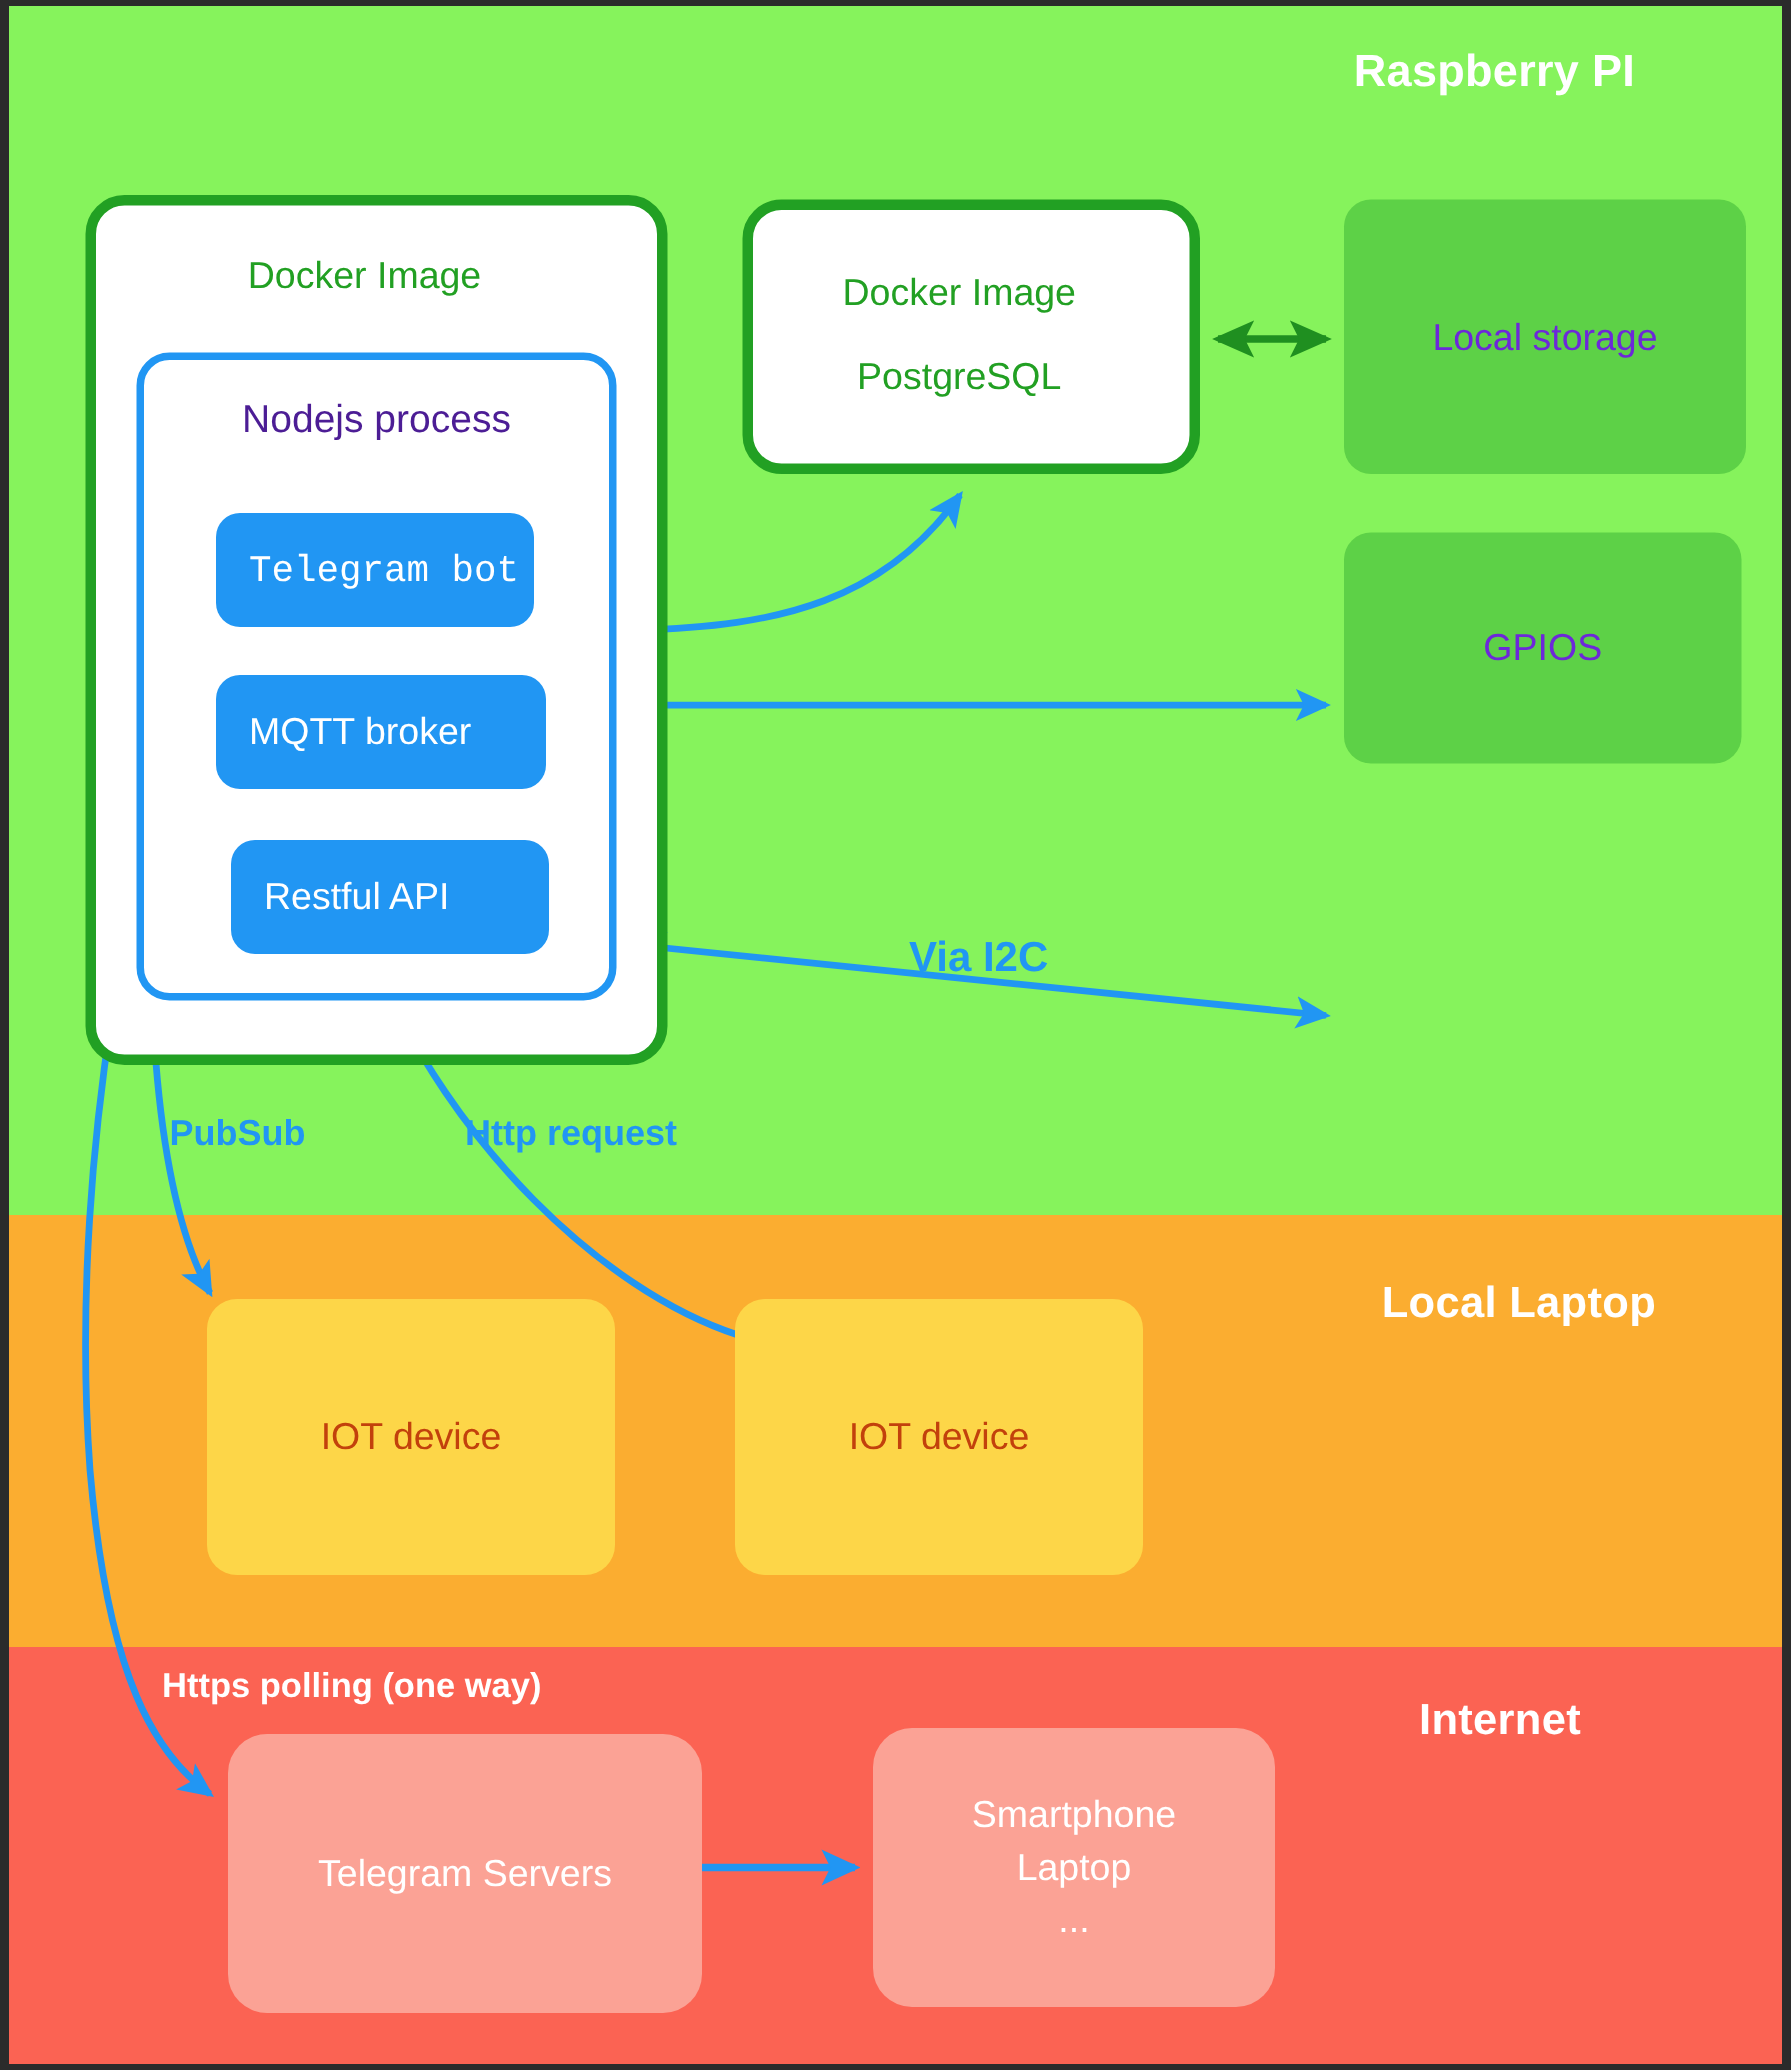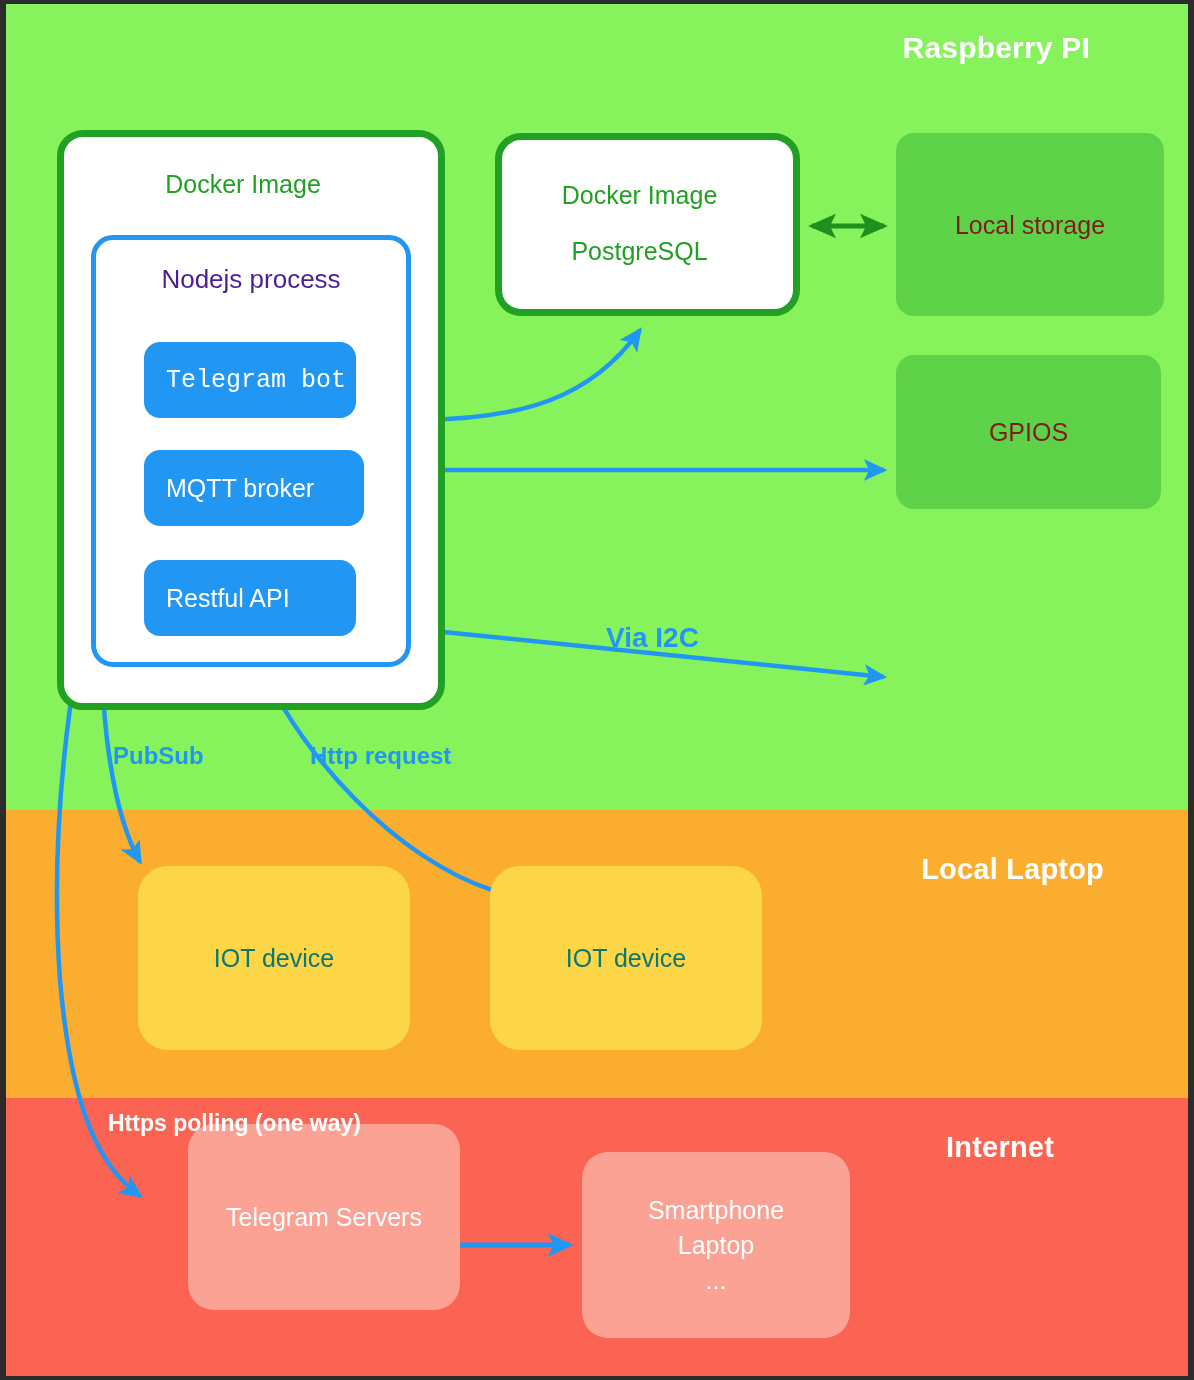--- a/index.html
+++ b/index.html
@@ -77,64 +77,64 @@
     background:#2196F3;
     border-radius:16px;
     color:#ffffff;
     font-size:25px;
     display:flex;align-items:center;
     box-sizing:border-box;
     padding-left:22px;
   }
   #pill-telegram{left:144px; top:342px; width:212px; height:76px;font-family:Liberation Mono, monospace;}
   #pill-mqtt    {left:144px; top:450px; width:220px; height:76px;}
-  #pill-rest    {left:144px; top:560px; width:212px; height:76px;}
+  #pill-rest    {left:154px; top:560px; width:212px; height:76px;}
 
   
   .periph{
     position:absolute;
     background:#5DD147;
     border-radius:18px;
-    color:#7f1d1d;
+    color:#6d28d9;
     font-size:25px;
     display:flex;align-items:center;justify-content:center;
     text-align:center;
     line-height:1.28;
     box-sizing:border-box;
   }
   #box-storage{left:896px; top:133px; width:268px; height:183px;}
   #box-gpios  {left:896px; top:355px; width:265px; height:154px;}
   #box-pimod  {left:896px; top:592px; width:265px; height:185px;}
 
   
   .iot{
     position:absolute;
     background:#FDD648;
-    border-radius:30px;
-    color:#0f766e;
+    border-radius:20px;
+    color:#c2410c;
     font-size:25px;
     display:flex;align-items:center;justify-content:center;
     box-sizing:border-box;
   }
   #iot-1{left:138px; top:866px; width:272px; height:184px;}
   #iot-2{left:490px; top:866px; width:272px; height:184px;}
 
   
   .inet{
     position:absolute;
     background:#FBA295;
     border-radius:26px;
     color:#ffffff;
     font-size:25px;
     display:flex;align-items:center;justify-content:center;
     text-align:center;
     line-height:1.4;
     box-sizing:border-box;
   }
-  #box-telegram-servers{left:152px; top:1124px; width:272px; height:186px;margin-left:36px;}
+  #box-telegram-servers{left:152px; top:1156px; width:316px; height:186px;}
   #box-smartphone      {left:582px; top:1152px; width:268px; height:186px;}
 
   
   .edge-label{
     position:absolute;
     font-weight:bold;
     white-space:nowrap;
   }
   .edge-label.blue{color:#2196F3;}
   .edge-label.white{color:#ffffff;}

